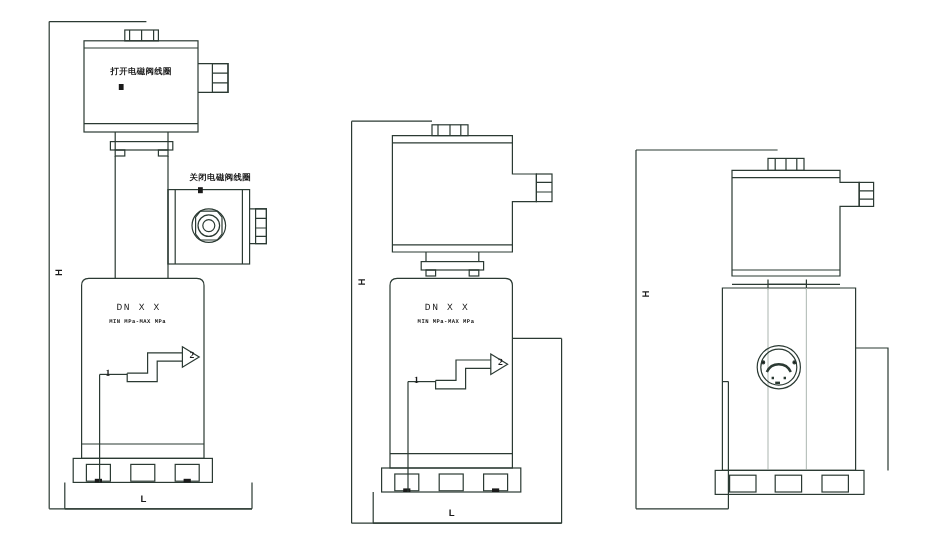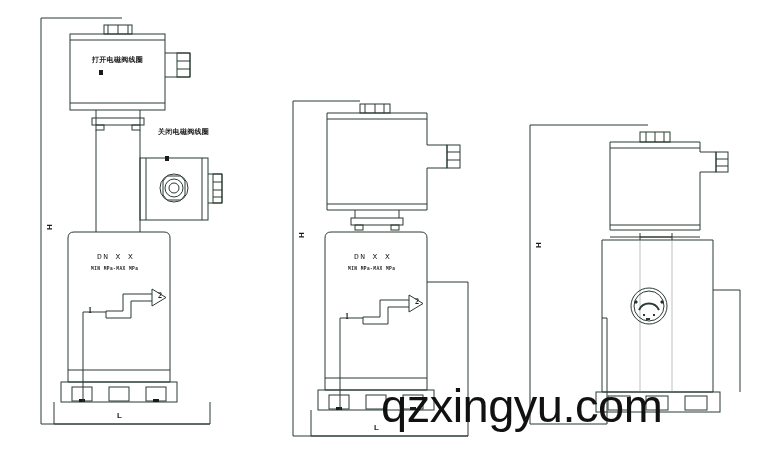--- a/index.html
+++ b/index.html
@@ -215,21 +215,21 @@
       <g>
         <path d="M713 290 L740 290 L740 392"></path>
       </g>
 
     </g>
   </svg>
 
   <div class="lbl cn" style="left:92px;top:55px;">打开电磁阀线圈</div>
   <div class="sq" style="left:99px;top:70px;"></div>
 
-  <div class="lbl cn" style="left:158px;top:127px;">关闭电磁阀线圈</div>
+  <div class="lbl cn" style="left:158px;top:143px;">关闭电磁阀线圈</div>
   <div class="sq" style="left:165px;top:156px;"></div>
 
   <div class="lbl dn" style="left:97px;top:252px;">DN X X</div>
   <div class="lbl mpa" style="left:91px;top:266px;">MIN  MPa-MAX   MPa</div>
 
   <div class="lbl port" style="left:88px;top:306px;">1</div>
   <div class="lbl port" style="left:158px;top:291px;">2</div>
 
   <div class="lbl dimH" style="left:45px;top:230px;">H</div>
   <div class="lbl dim" style="left:117px;top:411px;">L</div>
@@ -238,15 +238,14 @@
   <div class="lbl mpa" style="left:348px;top:266px;">MIN  MPa-MAX   MPa</div>
 
   <div class="lbl port" style="left:345px;top:312px;">1</div>
   <div class="lbl port" style="left:415px;top:297px;">2</div>
 
   <div class="lbl dimH" style="left:297px;top:238px;">H</div>
   <div class="lbl dim" style="left:374px;top:423px;">L</div>
 
   <div class="lbl dimH" style="left:534px;top:248px;">H</div>
 
-  <div class="wm">qzxingyu.com</div>
 
 </div>
 
 </body></html>

